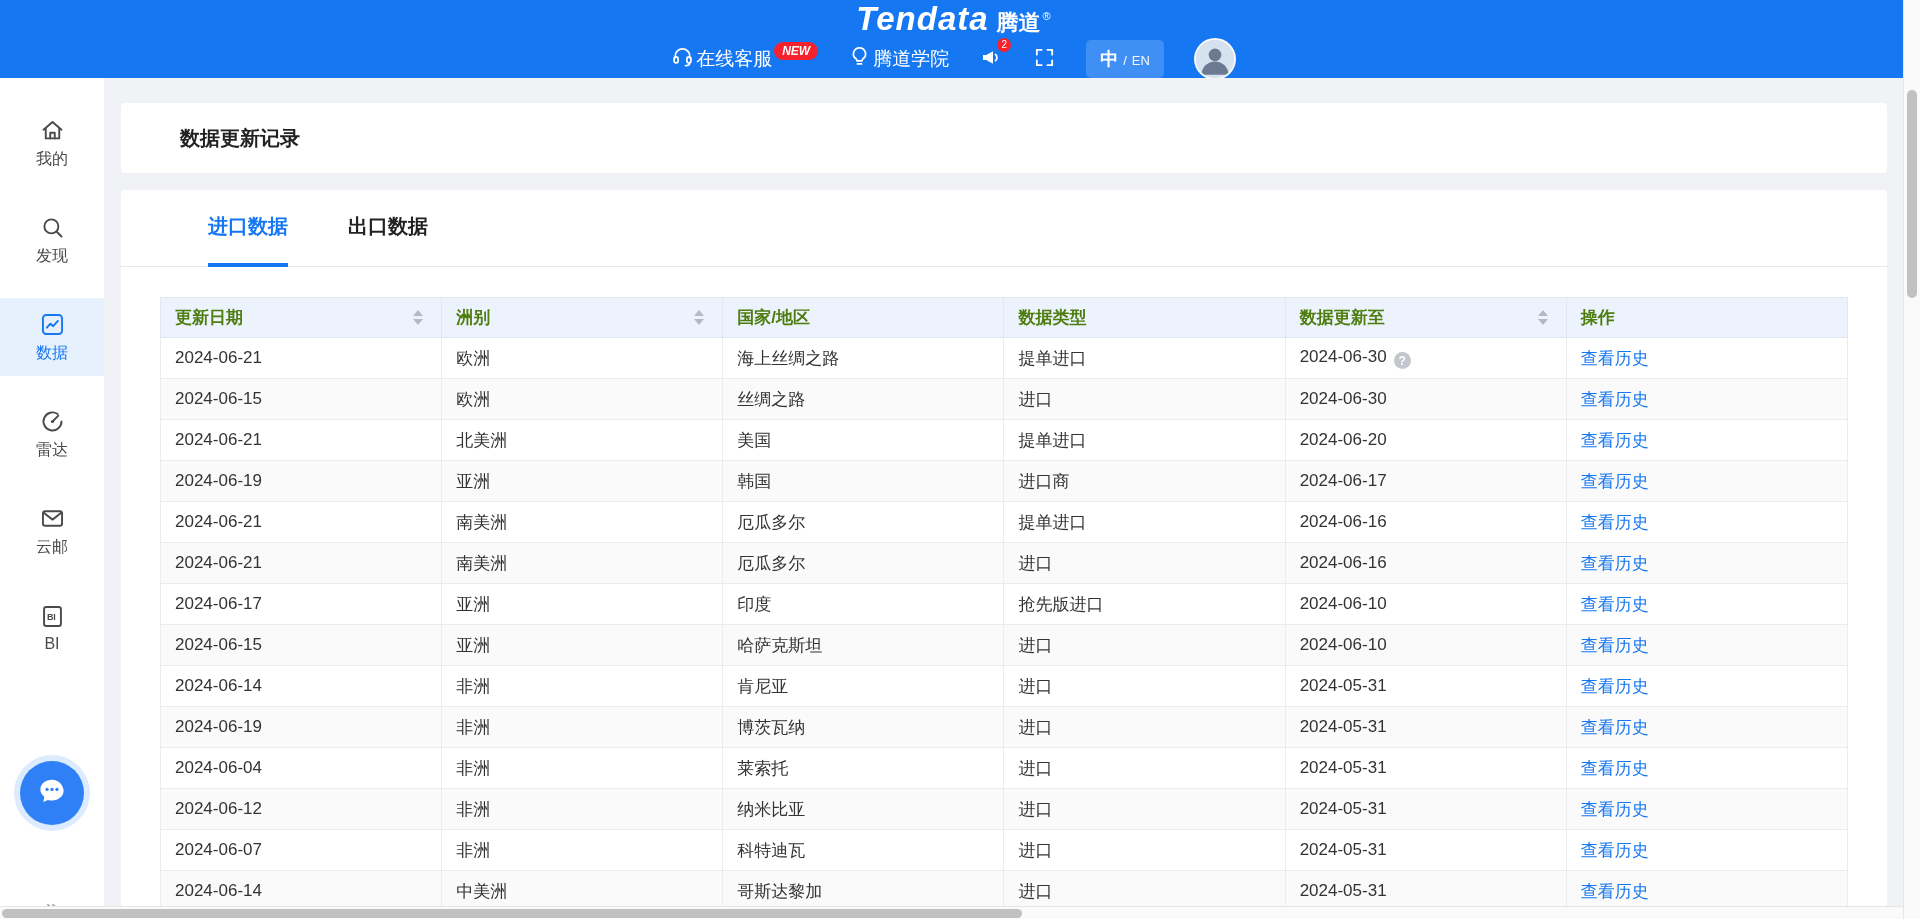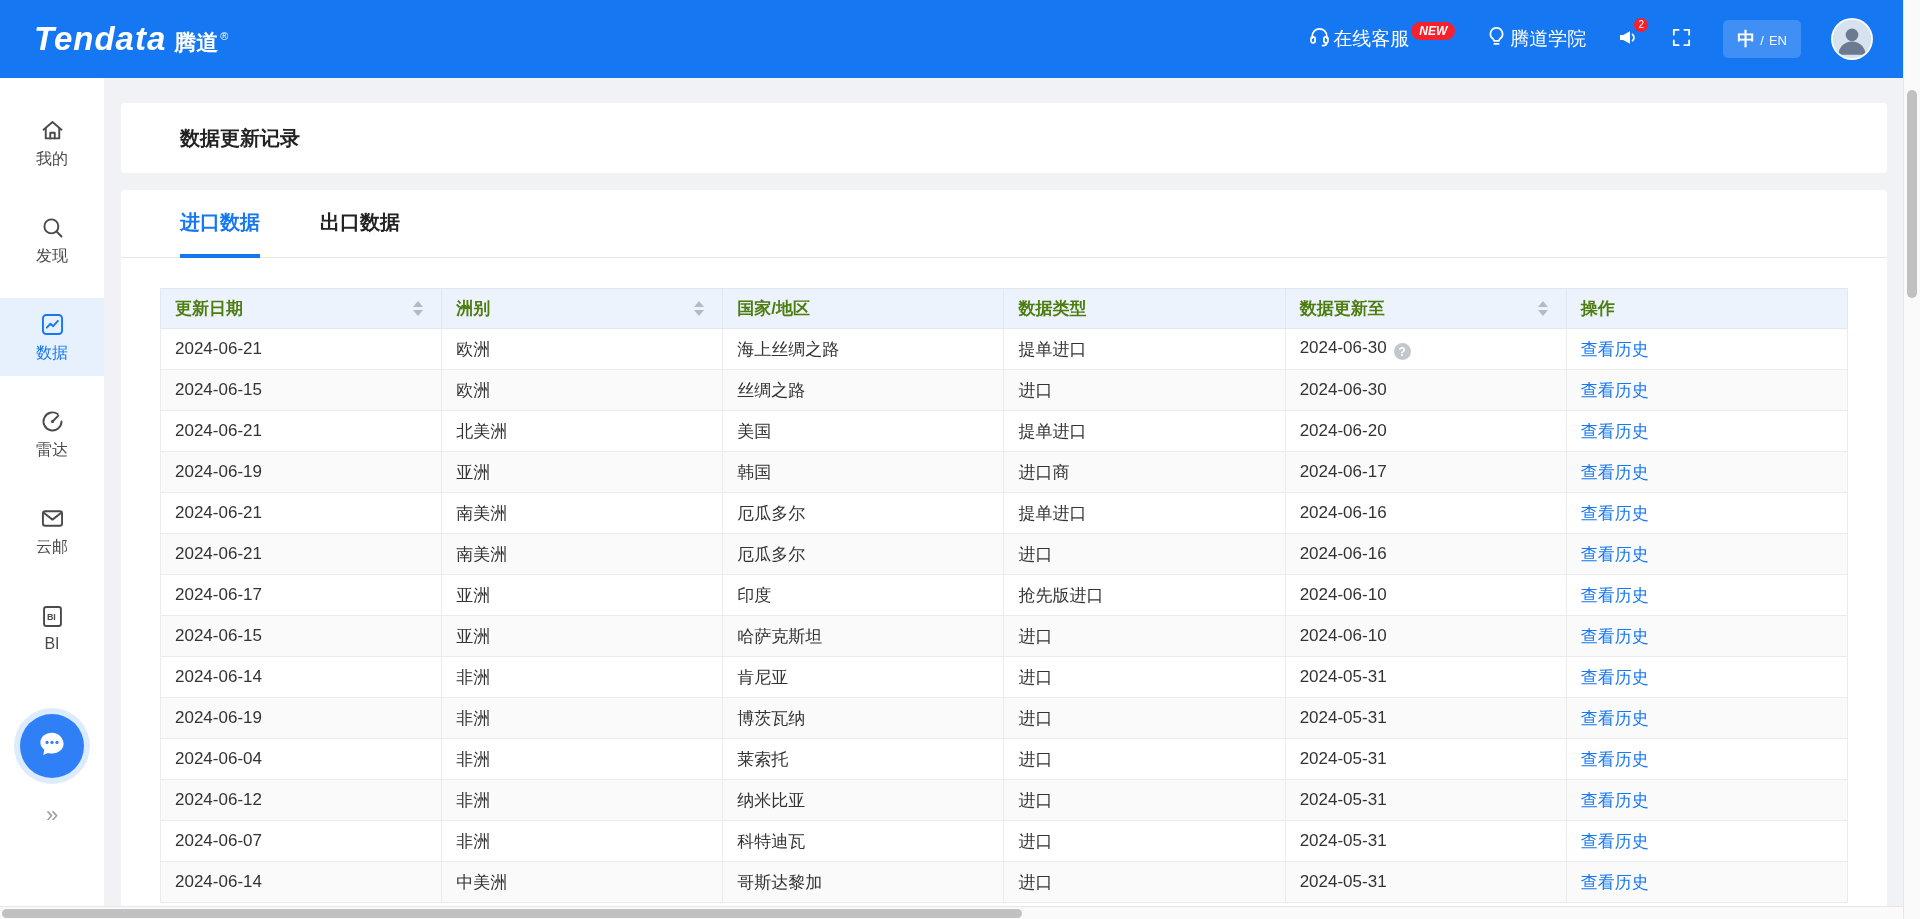--- a/index.html
+++ b/index.html
@@ -3,57 +3,57 @@
 <meta charset="utf-8">
 <style>
   * { margin:0; padding:0; box-sizing:border-box; }
   html,body { width:1920px; height:919px; overflow:hidden; background:#fff;
     font-family:"Liberation Sans","DejaVu Sans",sans-serif; }
   .screen { position:relative; width:1920px; height:919px; overflow:hidden; }
   .app { position:absolute; left:0; top:0; width:1903px; height:919px; overflow:hidden; background:#fff; }
 
   
   .top-header { height:78px; background:var(--brand-blue,#1677f2); display:flex; align-items:center;
-    justify-content:space-between; padding:0 30px 0 34px; color:#fff; }
+    justify-content:space-between; padding:0 30px 0 34px; color:#fff;flex-direction:column; }
   .logo { display:flex; align-items:baseline; cursor:pointer; }
   .logo-main { font-size:33px; font-weight:bold; font-style:italic; letter-spacing:1px; }
   .logo-cn { font-size:22px; margin-left:8px; font-weight:600; }
   .logo-reg { font-size:11px; margin-left:2px; transform:translateY(-10px); display:inline-block; }
   .hnav { display:flex; align-items:center; gap:30px; }
   .hitem { display:flex; align-items:center; gap:2px; font-size:19px; cursor:pointer; position:relative; }
   .new-badge { background:var(--badge-red,#f5222d); color:#fff; font-size:12px; font-weight:bold; font-style:italic;
     padding:2px 8px; border-radius:9px; transform:translateY(-8px); display:inline-block; }
   .hicon { position:relative; display:flex; align-items:center; cursor:pointer; }
   .hicon .mini-badge { position:absolute; top:-7px; right:-8px; background:var(--badge-red,#f5222d); color:#fff;
     font-size:10px; min-width:14px; height:14px; line-height:14px; border-radius:7px; text-align:center; padding:0 2px; }
   .lang-toggle { background:rgba(255,255,255,0.18); border-radius:5px; padding:7px 14px; display:flex;
     align-items:baseline; gap:5px; cursor:pointer; }
   .lang-zh { font-size:18px; font-weight:bold; }
   .lang-sep,.lang-en { font-size:13px; opacity:.95; }
   .avatar { width:42px; height:42px; border-radius:50%; overflow:hidden; border:2px solid rgba(255,255,255,0.85);
     background:#cfd8e6; cursor:pointer; display:flex; align-items:center; justify-content:center; }
 
   
   .main-wrap { display:flex; height:841px; }
-  .sidebar { width:104px; background:#fff; padding-top:26px; display:flex; flex-direction:column; align-items:stretch; flex:none; }
+  .sidebar { width:104px; background:#fff; padding-top:26px; display:flex; flex-direction:column; align-items:stretch; flex:none;justify-content:space-between; }
   .side-item { height:78px; margin-bottom:19px; display:flex; flex-direction:column; align-items:center;
     justify-content:center; gap:5px; color:#4a4a4a; cursor:pointer; }
   .side-item .icon { display:flex; }
   .side-label { font-size:16px; }
   .side-item.active { background:var(--active-item-bg,#e7f1fe); color:var(--brand-blue,#1677f2); }
   .chat-fab { width:64px; height:64px; border-radius:50%; background:#2f80f7; margin:28px auto 0;
     display:flex; align-items:center; justify-content:center; cursor:pointer; box-shadow:0 0 0 6px #dcebfd; }
   .expand-btn { margin:26px auto 0; color:#9aa0a6; font-size:22px; cursor:pointer; line-height:1; }
 
   .content { flex:1; background:#f0f2f5; padding:25px 16px 0 17px; overflow:hidden; }
   .title-card { background:#fff; border-radius:4px; height:70px; display:flex; align-items:center; padding-left:59px; }
   .page-title { font-size:20px; font-weight:bold; color:#222;font-family:Liberation Mono, monospace; }
 
   .table-card { background:#fff; border-radius:4px; margin-top:17px; min-height:720px; }
-  .tabs { display:flex; gap:60px; padding:0 59px; height:68px; border-bottom:1px solid #e8e8e8; }
+  .tabs { display:flex; gap:60px; padding:0 87px; height:77px; border-bottom:1px solid #e8e8e8; }
   .tab { display:flex; align-items:center; font-size:20px; font-weight:bold; color:#222; cursor:pointer;
     border-bottom:4px solid transparent; margin-bottom:-1px; }
   .tab.active { color:var(--brand-blue,#1677f2); border-bottom-color:var(--brand-blue,#1677f2); }
 
   .table-wrap { margin:30px 39px 0; }
   table.data-table { width:100%; border-collapse:collapse; table-layout:fixed; }
   .data-table th { background:var(--table-header-bg,#edf3fc); height:40px; font-size:17px; font-weight:bold;
     color:#4d7c0f; text-align:left; border:1px solid #e2e8f2; padding:0; }
   .th-inner { display:flex; align-items:center; justify-content:space-between; padding:0 18px 0 14px; }
   .sorter { display:inline-flex; flex-direction:column; gap:3px; cursor:pointer; }

